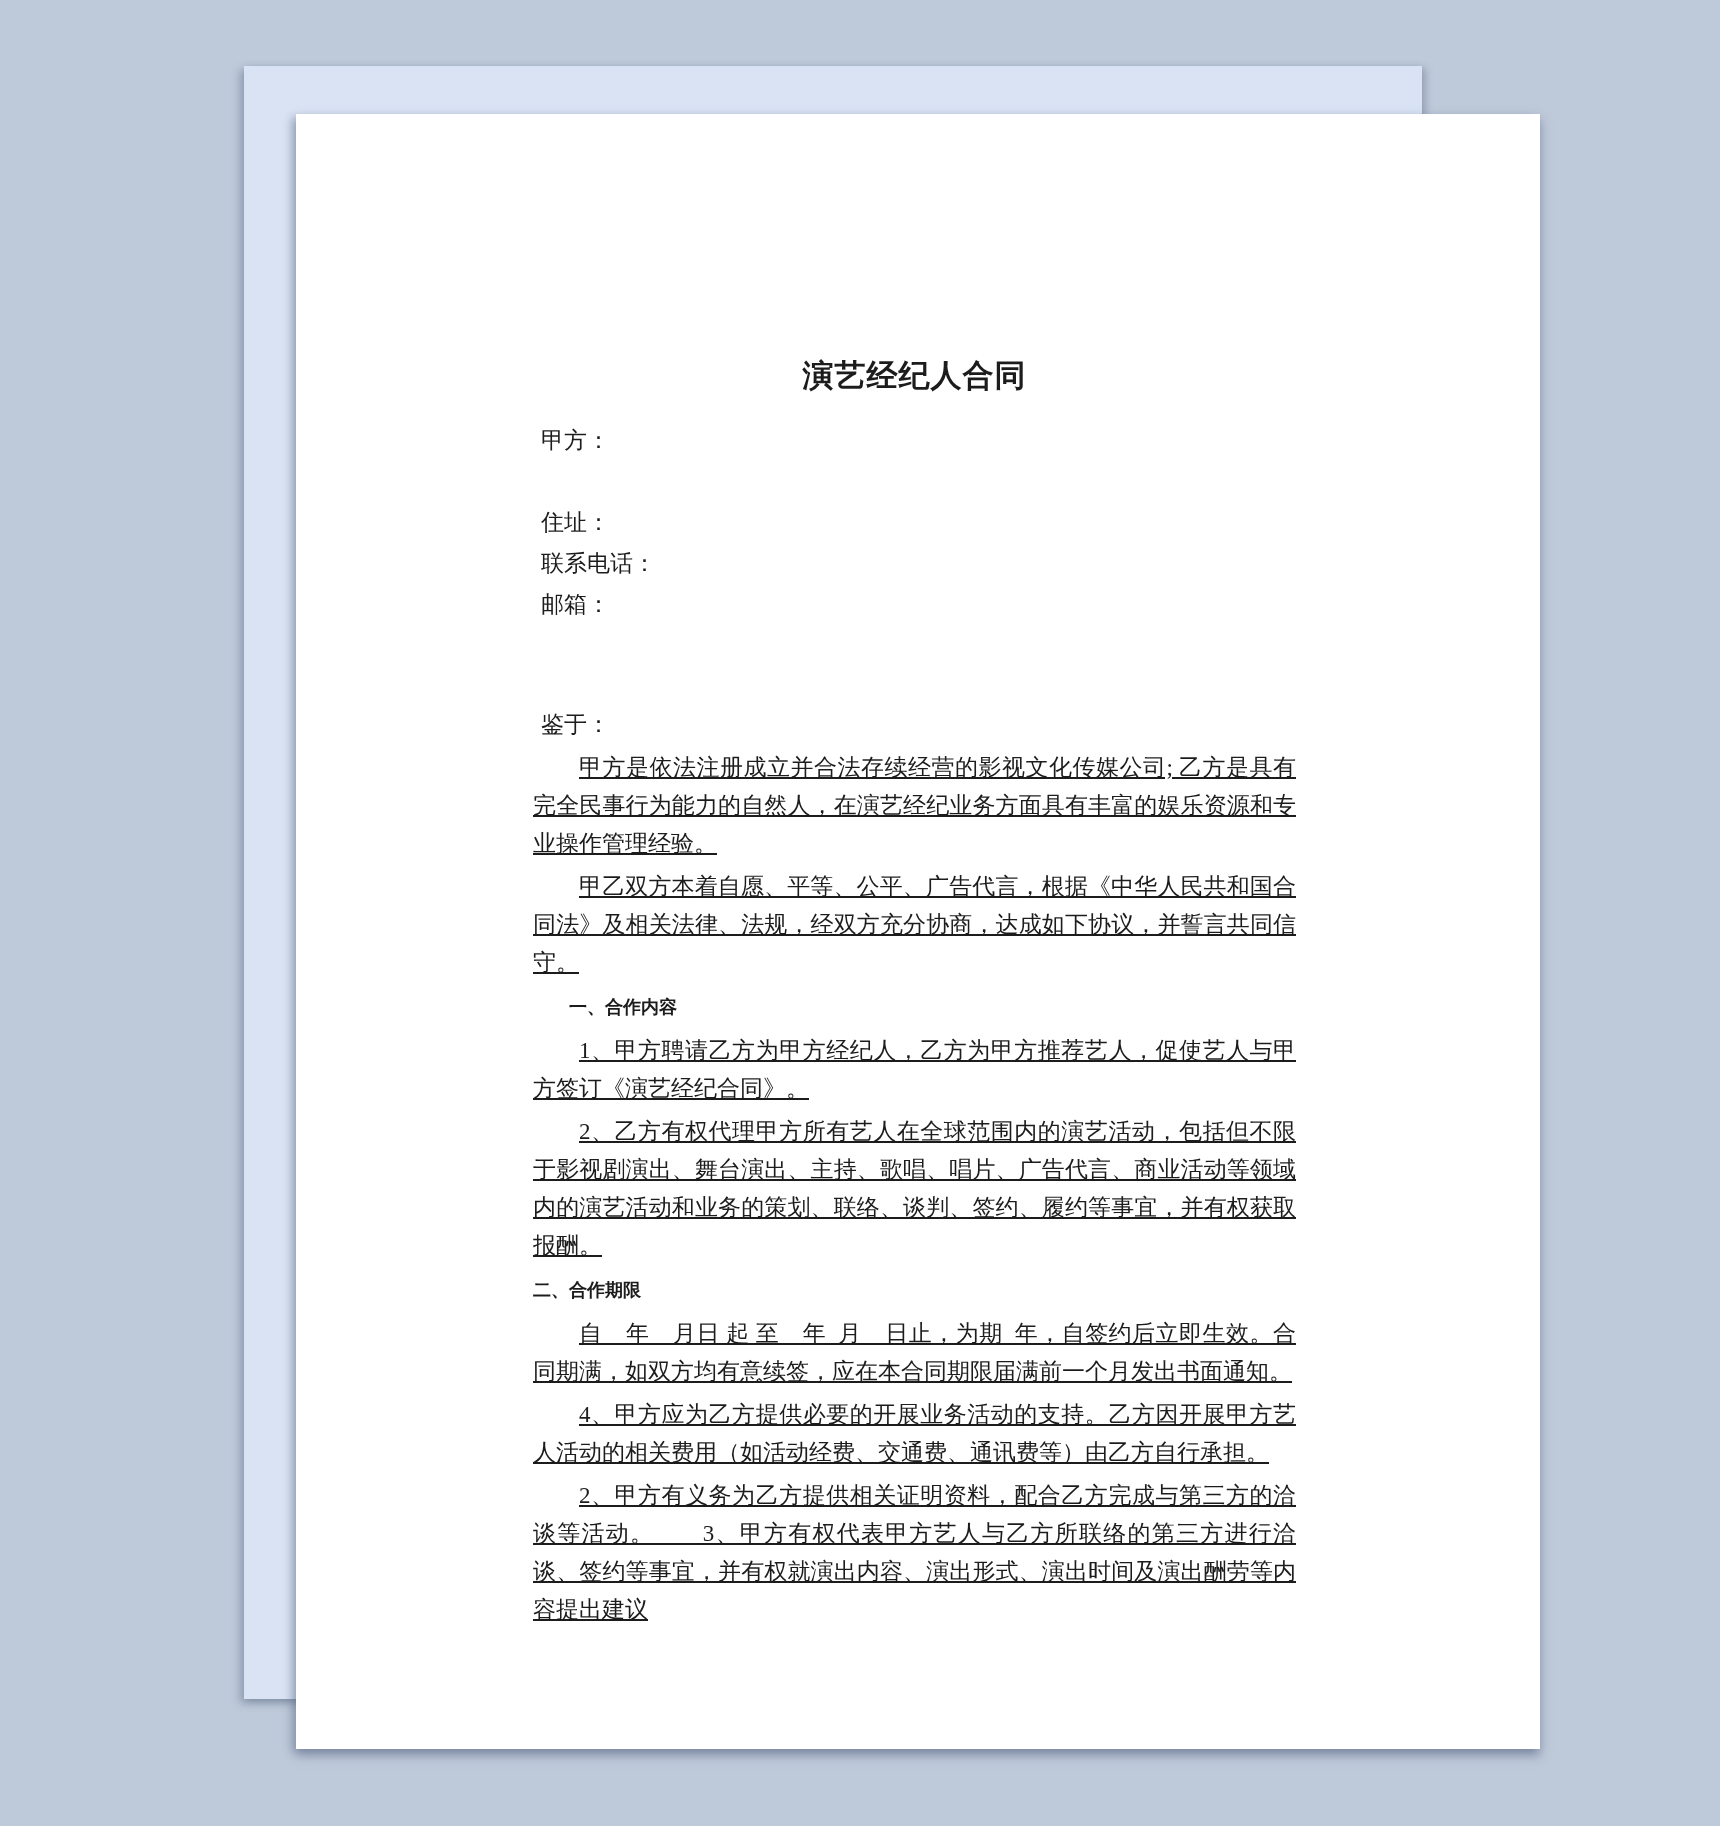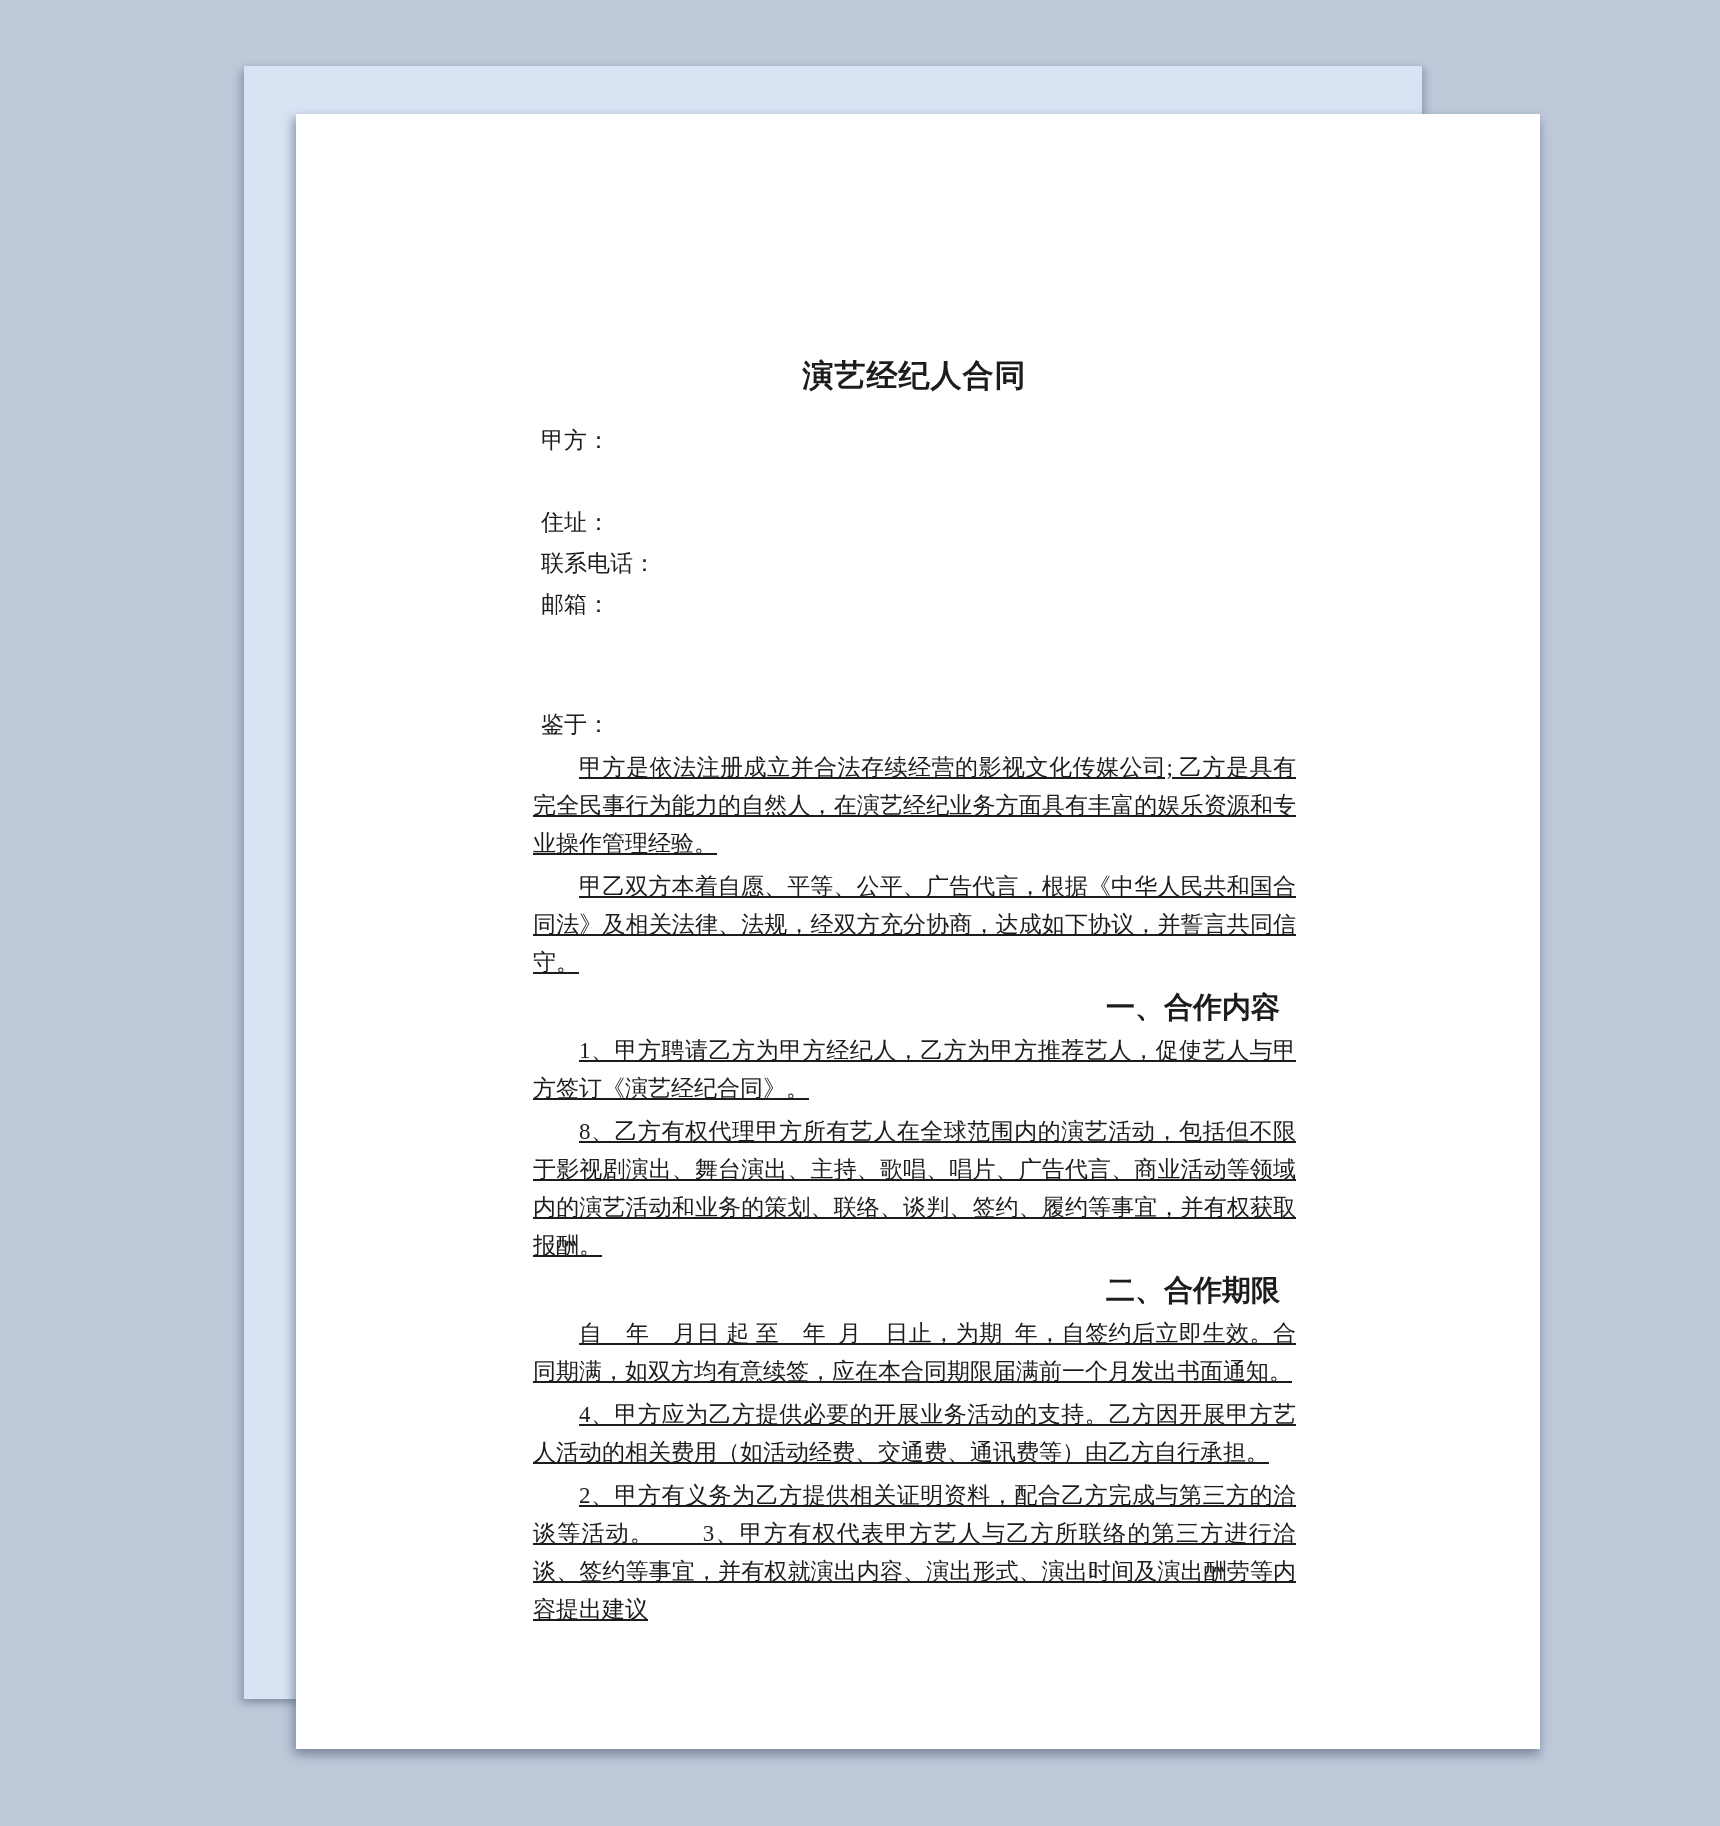--- a/index.html
+++ b/index.html
@@ -51,24 +51,23 @@
   .spacer{height:38px;}
   .spacer2{height:76px;}
   .para{
     margin:5px 0;
     text-align:justify;
     text-indent:2em;
     text-decoration:underline;
   }
   .heading, .heading-indent{
     font-weight:bold;
-    margin:6px 16px;
+    margin:6px 0;
     font-family:"Liberation Sans","DejaVu Sans",sans-serif;
-    font-size:29px;
-    text-align:right;
+    font-size:18px;
   }
   .heading-indent{text-indent:2em;}
 </style>
 </head>
 <body>
 
 <div class="back-sheet"></div>
 
 <div class="paper">
   <div class="content">
@@ -78,20 +77,20 @@
         <div class="block spacer"></div>
         <div class="block field">住址：</div>
         <div class="block field">联系电话：</div>
         <div class="block field">邮箱：</div>
         <div class="block spacer2"></div>
         <div class="block field">鉴于：</div>
         <div class="block para">甲方是依法注册成立并合法存续经营的影视文化传媒公司; 乙方是具有完全民事行为能力的自然人，在演艺经纪业务方面具有丰富的娱乐资源和专业操作管理经验。</div>
         <div class="block para">甲乙双方本着自愿、平等、公平、广告代言，根据《中华人民共和国合同法》及相关法律、法规，经双方充分协商，达成如下协议，并誓言共同信守。</div>
         <div class="block heading-indent">一、合作内容</div>
         <div class="block para">1、甲方聘请乙方为甲方经纪人，乙方为甲方推荐艺人，促使艺人与甲方签订《演艺经纪合同》。</div>
-        <div class="block para">8、乙方有权代理甲方所有艺人在全球范围内的演艺活动，包括但不限于影视剧演出、舞台演出、主持、歌唱、唱片、广告代言、商业活动等领域内的演艺活动和业务的策划、联络、谈判、签约、履约等事宜，并有权获取报酬。</div>
+        <div class="block para">2、乙方有权代理甲方所有艺人在全球范围内的演艺活动，包括但不限于影视剧演出、舞台演出、主持、歌唱、唱片、广告代言、商业活动等领域内的演艺活动和业务的策划、联络、谈判、签约、履约等事宜，并有权获取报酬。</div>
         <div class="block heading">二、合作期限</div>
         <div class="block para">自__年__月日 起 至__年_月__日止，为期_年，自签约后立即生效。合同期满，如双方均有意续签，应在本合同期限届满前一个月发出书面通知。</div>
         <div class="block para">4、甲方应为乙方提供必要的开展业务活动的支持。乙方因开展甲方艺人活动的相关费用（如活动经费、交通费、通讯费等）由乙方自行承担。</div>
         <div class="block para">2、甲方有义务为乙方提供相关证明资料，配合乙方完成与第三方的洽谈等活动。　　3、甲方有权代表甲方艺人与乙方所联络的第三方进行洽谈、签约等事宜，并有权就演出内容、演出形式、演出时间及演出酬劳等内容提出建议</div>
       </div>
   </div>
 </div>
 
 </body></html>

